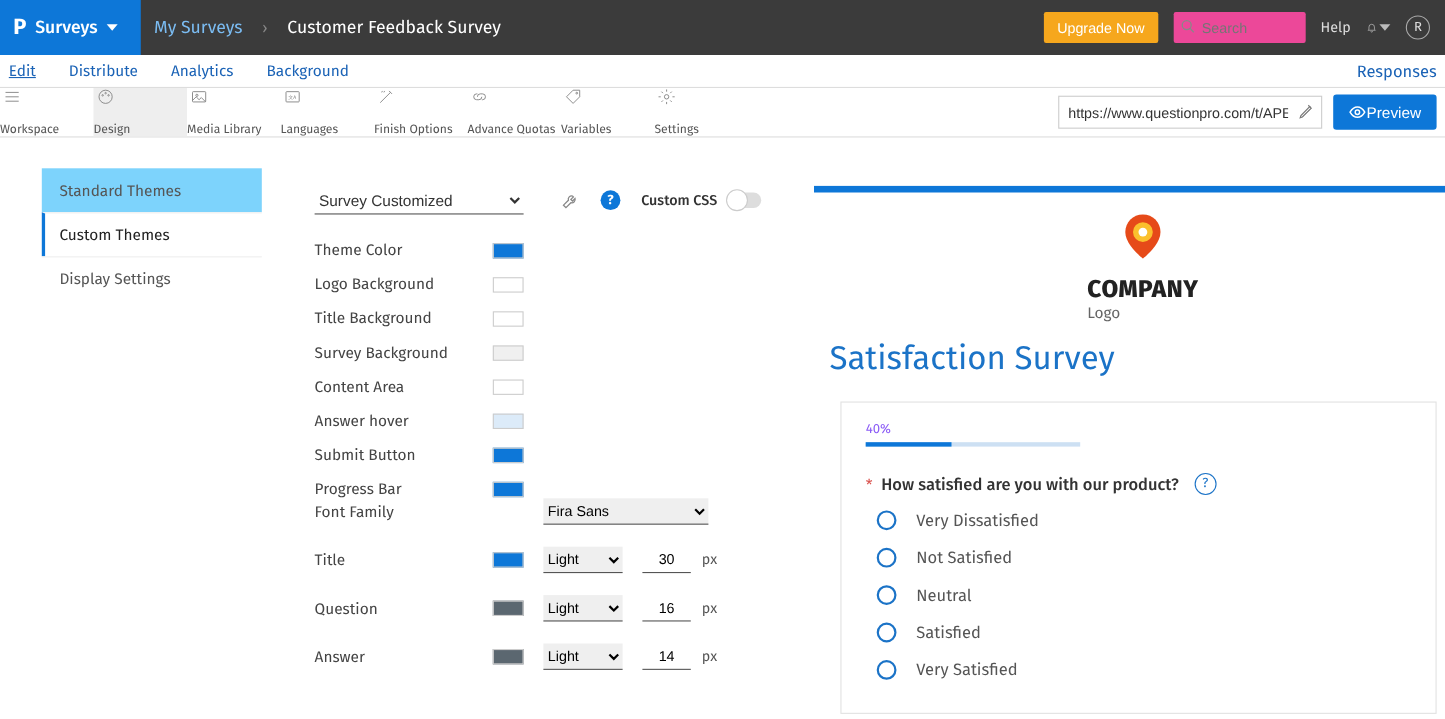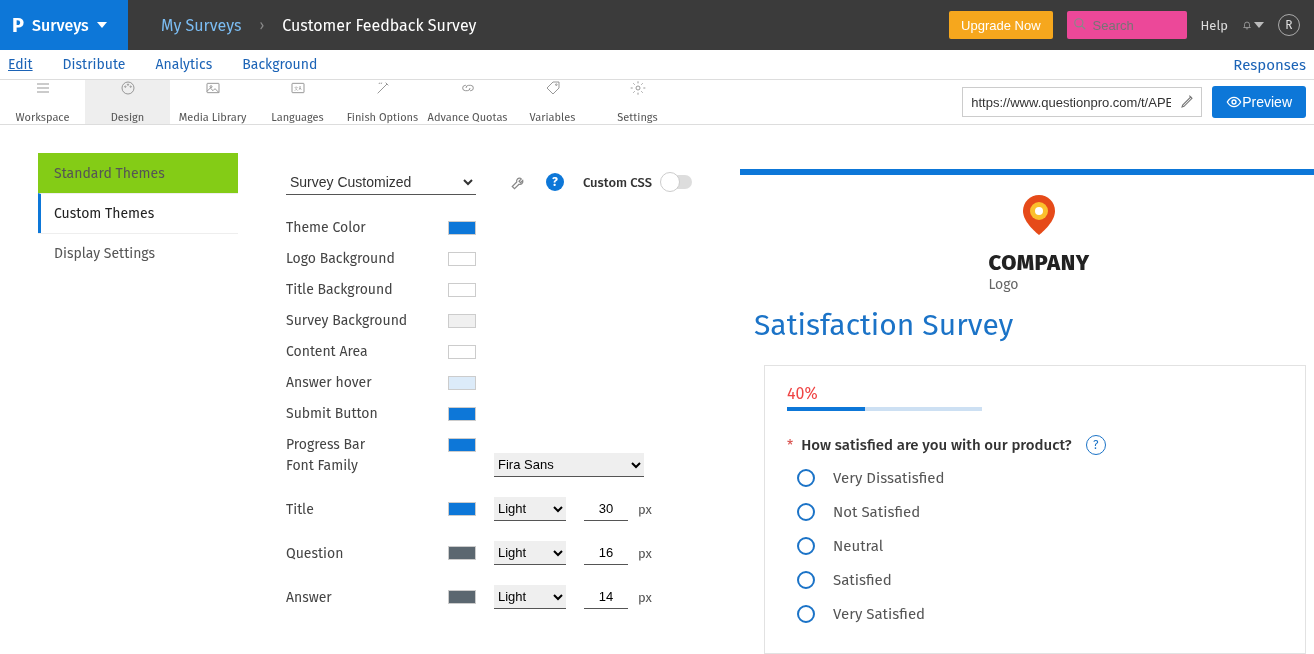--- a/index.html
+++ b/index.html
@@ -3,53 +3,53 @@
 <meta charset="utf-8">
 <style>
   * { margin: 0; padding: 0; box-sizing: border-box; }
   body { font-family: "Fira Sans", -apple-system, "Segoe UI", Roboto, Helvetica, Arial, sans-serif; font-size: 14px; color: #333; background: #fff; width: 1314px; }
   
   .topbar { height: 50px; background: #3b3b3b; color: #fff; display: flex; align-items: stretch; }
   .brandblock { background: #0d77d8; width: 128px; display: flex; align-items: center; gap:8px; padding:0 12px; cursor: pointer; }
   .brandblock .p-logo { font-weight:700; font-size:20px; color:#fff; }
   .brandblock .surveys-label { color:#fff; font-size:16px; font-weight:500; }
   .caret-down { width:0; height:0; border-left:5px solid transparent; border-right:5px solid transparent; border-top:6px solid #fff; display:inline-block; }
-  .crumbs { display:flex; align-items:center; padding-left:33px; gap:18px; font-size:16px; }
+  .crumbs { display:flex; align-items:center; padding-left:12px; gap:18px; font-size:16px; }
   .crumb-link { color:#7bbcf2; text-decoration:none; }
   .crumb-sep { color:#888; font-size:14px; }
   .crumb-title { color:#fff; }
   .topbar-right { margin-left:auto; display:flex; align-items:center; gap:14px; padding-right:14px; }
   .upgrade-btn { background:#f6a71d; color:#fff; border:none; height:28px; padding:0 12px; border-radius:2px; font-size:13px; cursor:pointer; font-weight:500; }
   .search-wrap { position:relative; }
   .search-input { height:28px; width:120px; border:none; background:#ec4899; padding:0 8px 0 26px; font-size:13px; color:#333; border-radius:2px; }
   .search-icon { position:absolute; left:6px; top:6px; width:14px; height:14px; }
   .help-link { color:#ddd; font-size:13px; cursor:pointer; }
   .bell { width:22px; height:22px; cursor:pointer; display:flex; align-items:center; }
   .avatar { width:22px; height:22px; border:1px solid #aaa; border-radius:50%; display:flex; align-items:center; justify-content:center; color:#ddd; font-size:12px; cursor:pointer; }
   
   .subnav { height:30px; border-bottom:1px solid #ddd; display:flex; align-items:center; padding:0 8px; font-size:14px; gap:30px; }
   .subnav .nav-link { color:#1b63b6; text-decoration:none; }
   .subnav .nav-link.active { text-decoration:underline; }
   .subnav .responses { margin-left:auto; color:#1b63b6; font-size:15px; }
   
   .toolbar { height:45px; border-bottom:1px solid #ddd; display:flex; align-items:stretch; }
-  .tool { width:85px; display:flex; flex-direction:column; align-items:center; justify-content:center; gap:15px; color:#555; font-size:11px; cursor:pointer; }
+  .tool { width:85px; display:flex; flex-direction:column; align-items:flex-start; justify-content:center; gap:15px; color:#555; font-size:11px; cursor:pointer; }
   .tool.active { background:#eeeeee; }
   .tool svg, .tool .tool-icon  { width:22px; height:20px; stroke:#888; fill:none; stroke-width:1.3; }
   .toolbar-right { margin-left:auto; display:flex; align-items:center; gap:10px; padding-right:8px; }
   .url-box { width:240px; height:30px; border:1px solid #ccc; padding:0 30px 0 8px; font-size:13px; color:#333; }
   .url-wrap { position:relative; }
   .pencil { position:absolute; right:6px; top:6px; width:16px; height:16px; cursor:pointer; }
   .preview-btn { background:#0d77d8; color:#fff; border:none; height:32px; padding:0 14px; border-radius:3px; font-size:14px; cursor:pointer; display:flex; align-items:center; gap:0; }
   .eye-icon { width:16px; height:16px; }
   
   .main { display:flex; padding:28px 0 0 38px; gap:0; }
   .side-tabs { width:200px; }
   .side-tab { height:40px; display:flex; align-items:center; padding-left:16px; font-size:14px; color:#555; cursor:pointer; border-top:1px solid #eee; }
-  .side-tab.first { border-top:none; background:#84cc16; }
+  .side-tab.first { border-top:none; background:#7dd3fc; }
   .side-tab.active { border-left:3px solid #0d77d8; padding-left:13px; background:#fff; color:#222; }
   .content { flex:1; display:flex; gap:24px; padding:16px 0 40px 48px; }
   .settings-col { width:430px; }
   .settings-head { display:flex; align-items:center; gap:18px; margin-bottom:24px; }
   .theme-select { border:none; border-bottom:1px solid #555; background:#fff; font-size:14px; color:#333; width:190px; height:26px; cursor:pointer; }
   .wrench { width:18px; height:18px; color:#888; cursor:pointer; margin-left:16px; }
   .help-q { width:18px; height:18px; background:#0d77d8; color:#fff; border-radius:50%; display:flex; align-items:center; justify-content:center; font-size:12px; font-weight:700; cursor:pointer; }
   .css-toggle-wrap { display:flex; align-items:center; gap:10px; margin-left:auto; margin-right:24px; }
   .css-label { font-size:13px; color:#333; font-weight:500; }
   .toggle { width:30px; height:14px; background:#ddd; border-radius:10px; position:relative; cursor:pointer; }
@@ -68,21 +68,21 @@
   .family-sel { border:none; border-bottom:1px solid #555; font-size:13px; width:150px; height:24px; cursor:pointer; margin-left:46px; }
   
   .preview { flex:1; }
   .preview-topbar { height:6px; background:#0d77d8; }
   .logo-area { padding:16px 0 10px 24px; display:flex; align-items:center; gap:10px;flex-direction:column; }
   .pin { width:48px; height:48px; }
   .logo-text .company { font-weight:800; font-size:22px; letter-spacing:0.5px; color:#222; }
   .logo-text .logo-sub { font-size:14px; color:#666; }
   .survey-title { color:#1b73c7; font-size:30px; padding:4px 0 22px 14px; }
   .survey-card { border:1px solid #e2e2e2; margin:0 8px 0 24px; padding:18px 22px 30px; }
-  .progress-pct { font-size:16px; color:#ef4444; margin-bottom:4px; }
+  .progress-pct { font-size:12px; color:#8b5cf6; margin-bottom:4px; }
   .progress-track { height:4px; background:#cde0f3; width:195px; position:relative; margin-bottom:24px; }
   .progress-fill { height:4px; background:#0d77d8; width:40%; }
   .question-row { display:flex; align-items:center; gap:8px; margin-bottom:14px; }
   .required-star { color:#d9534f; font-size:14px; }
   .question-text { font-size:15px; color:#333; font-weight:500; }
   .tip { width:20px; height:20px; border:1.5px solid #1b73c7; border-radius:50%; display:flex; align-items:center; justify-content:center; font-size:12px; color:#1b73c7; margin-left:6px; cursor:pointer; }
   .answers { display:flex; flex-direction:column; gap:16px; padding-left:10px; }
   .answer { display:flex; align-items:center; gap:18px; cursor:pointer; }
   .radio { width:18px; height:18px; border:2px solid #1b73c7; border-radius:50%; }
   .answer-label { font-size:15px; color:#555; }

